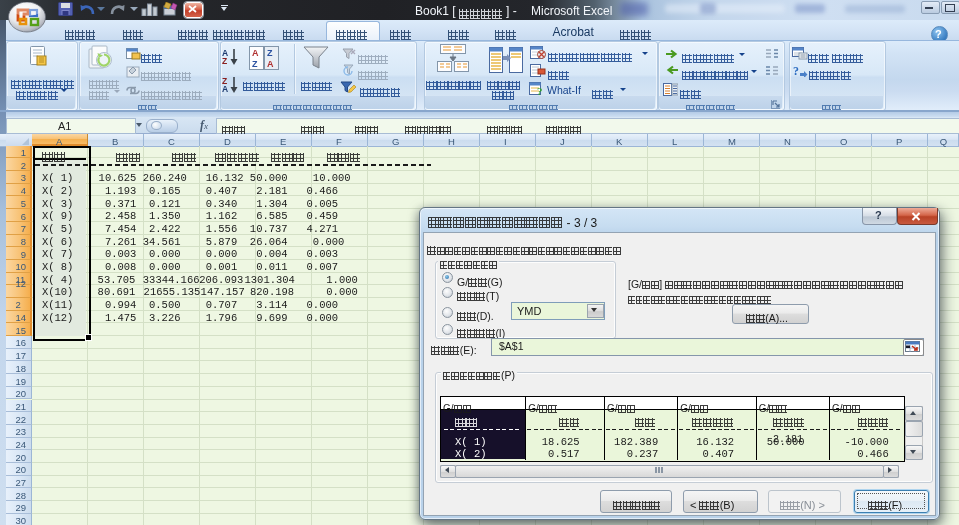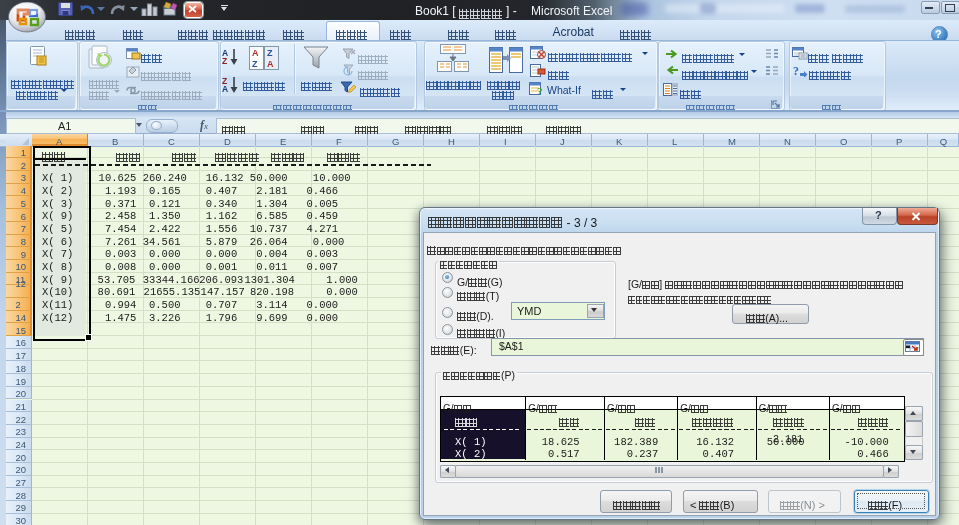--- a/index.html
+++ b/index.html
@@ -451,21 +451,21 @@
 <div class="t " style="left:327px;top:148px;color:#1a1a1a;"><span class="g" style="width:10.7px;height:9px;margin-right:0.7px;"></span><span class="g" style="width:10.7px;height:9px;margin-right:0.7px;"></span><span class="g" style="width:10.7px;height:9px;margin-right:0.7px;"></span></div>
 <div class="" style="position:absolute;left:35px;top:163.5px;width:396px;height:2px;background:repeating-linear-gradient(90deg,#1a1a1a 0 5px,transparent 5px 8px);"></div>
 <div class="t mono" style="left:41.9px;top:173.27999999999997px;font-size:10.5px;color:#1a1a1a;letter-spacing:0;">X( 1)    10.625 260.240   16.132 50.000    10.000</div>
 <div class="t mono" style="left:41.9px;top:185.96999999999997px;font-size:10.5px;color:#1a1a1a;letter-spacing:0;">X( 2)     1.193  0.165    0.407   2.181   0.466</div>
 <div class="t mono" style="left:41.9px;top:198.65999999999997px;font-size:10.5px;color:#1a1a1a;letter-spacing:0;">X( 3)     0.371  0.121    0.340   1.304   0.005</div>
 <div class="t mono" style="left:41.9px;top:211.34999999999997px;font-size:10.5px;color:#1a1a1a;letter-spacing:0;">X( 9)     2.458  1.350    1.162   6.585   0.459</div>
 <div class="t mono" style="left:41.9px;top:224.03999999999996px;font-size:10.5px;color:#1a1a1a;letter-spacing:0;">X( 5)     7.454  2.422    1.556  10.737   4.271</div>
 <div class="t mono" style="left:41.9px;top:236.72999999999996px;font-size:10.5px;color:#1a1a1a;letter-spacing:0;">X( 6)     7.261 34.561    5.879  26.064    0.000</div>
 <div class="t mono" style="left:41.9px;top:249.41999999999996px;font-size:10.5px;color:#1a1a1a;letter-spacing:0;">X( 7)     0.003  0.000    0.000   0.004   0.003</div>
 <div class="t mono" style="left:41.9px;top:262.10999999999996px;font-size:10.5px;color:#1a1a1a;letter-spacing:0;">X( 8)     0.008  0.000    0.001   0.011   0.007</div>
-<div class="t mono" style="left:41.9px;top:274.79999999999995px;font-size:10.5px;color:#1a1a1a;">X( 9)</div>
+<div class="t mono" style="left:41.9px;top:274.79999999999995px;font-size:10.5px;color:#1a1a1a;">X( 4)</div>
 <div class="t mono" style="left:97.6px;top:274.79999999999995px;font-size:10.5px;color:#1a1a1a;">53.705</div>
 <div class="t mono" style="left:142.8px;top:274.79999999999995px;font-size:10.5px;color:#1a1a1a;">33344.166</div>
 <div class="t mono" style="left:199.2px;top:274.79999999999995px;font-size:10.5px;color:#1a1a1a;">206.093</div>
 <div class="t mono" style="left:244.5px;top:274.79999999999995px;font-size:10.5px;color:#1a1a1a;">1301.304</div>
 <div class="t mono" style="left:326.3px;top:274.79999999999995px;font-size:10.5px;color:#1a1a1a;">1.000</div>
 <div class="t mono" style="left:41.9px;top:287.48999999999995px;font-size:10.5px;color:#1a1a1a;">X(10)</div>
 <div class="t mono" style="left:97.6px;top:287.48999999999995px;font-size:10.5px;color:#1a1a1a;">80.691</div>
 <div class="t mono" style="left:143.6px;top:287.48999999999995px;font-size:10.5px;color:#1a1a1a;">21655.135</div>
 <div class="t mono" style="left:200.6px;top:287.48999999999995px;font-size:10.5px;color:#1a1a1a;">147.157</div>
 <div class="t mono" style="left:250.0px;top:287.48999999999995px;font-size:10.5px;color:#1a1a1a;">820.198</div>

